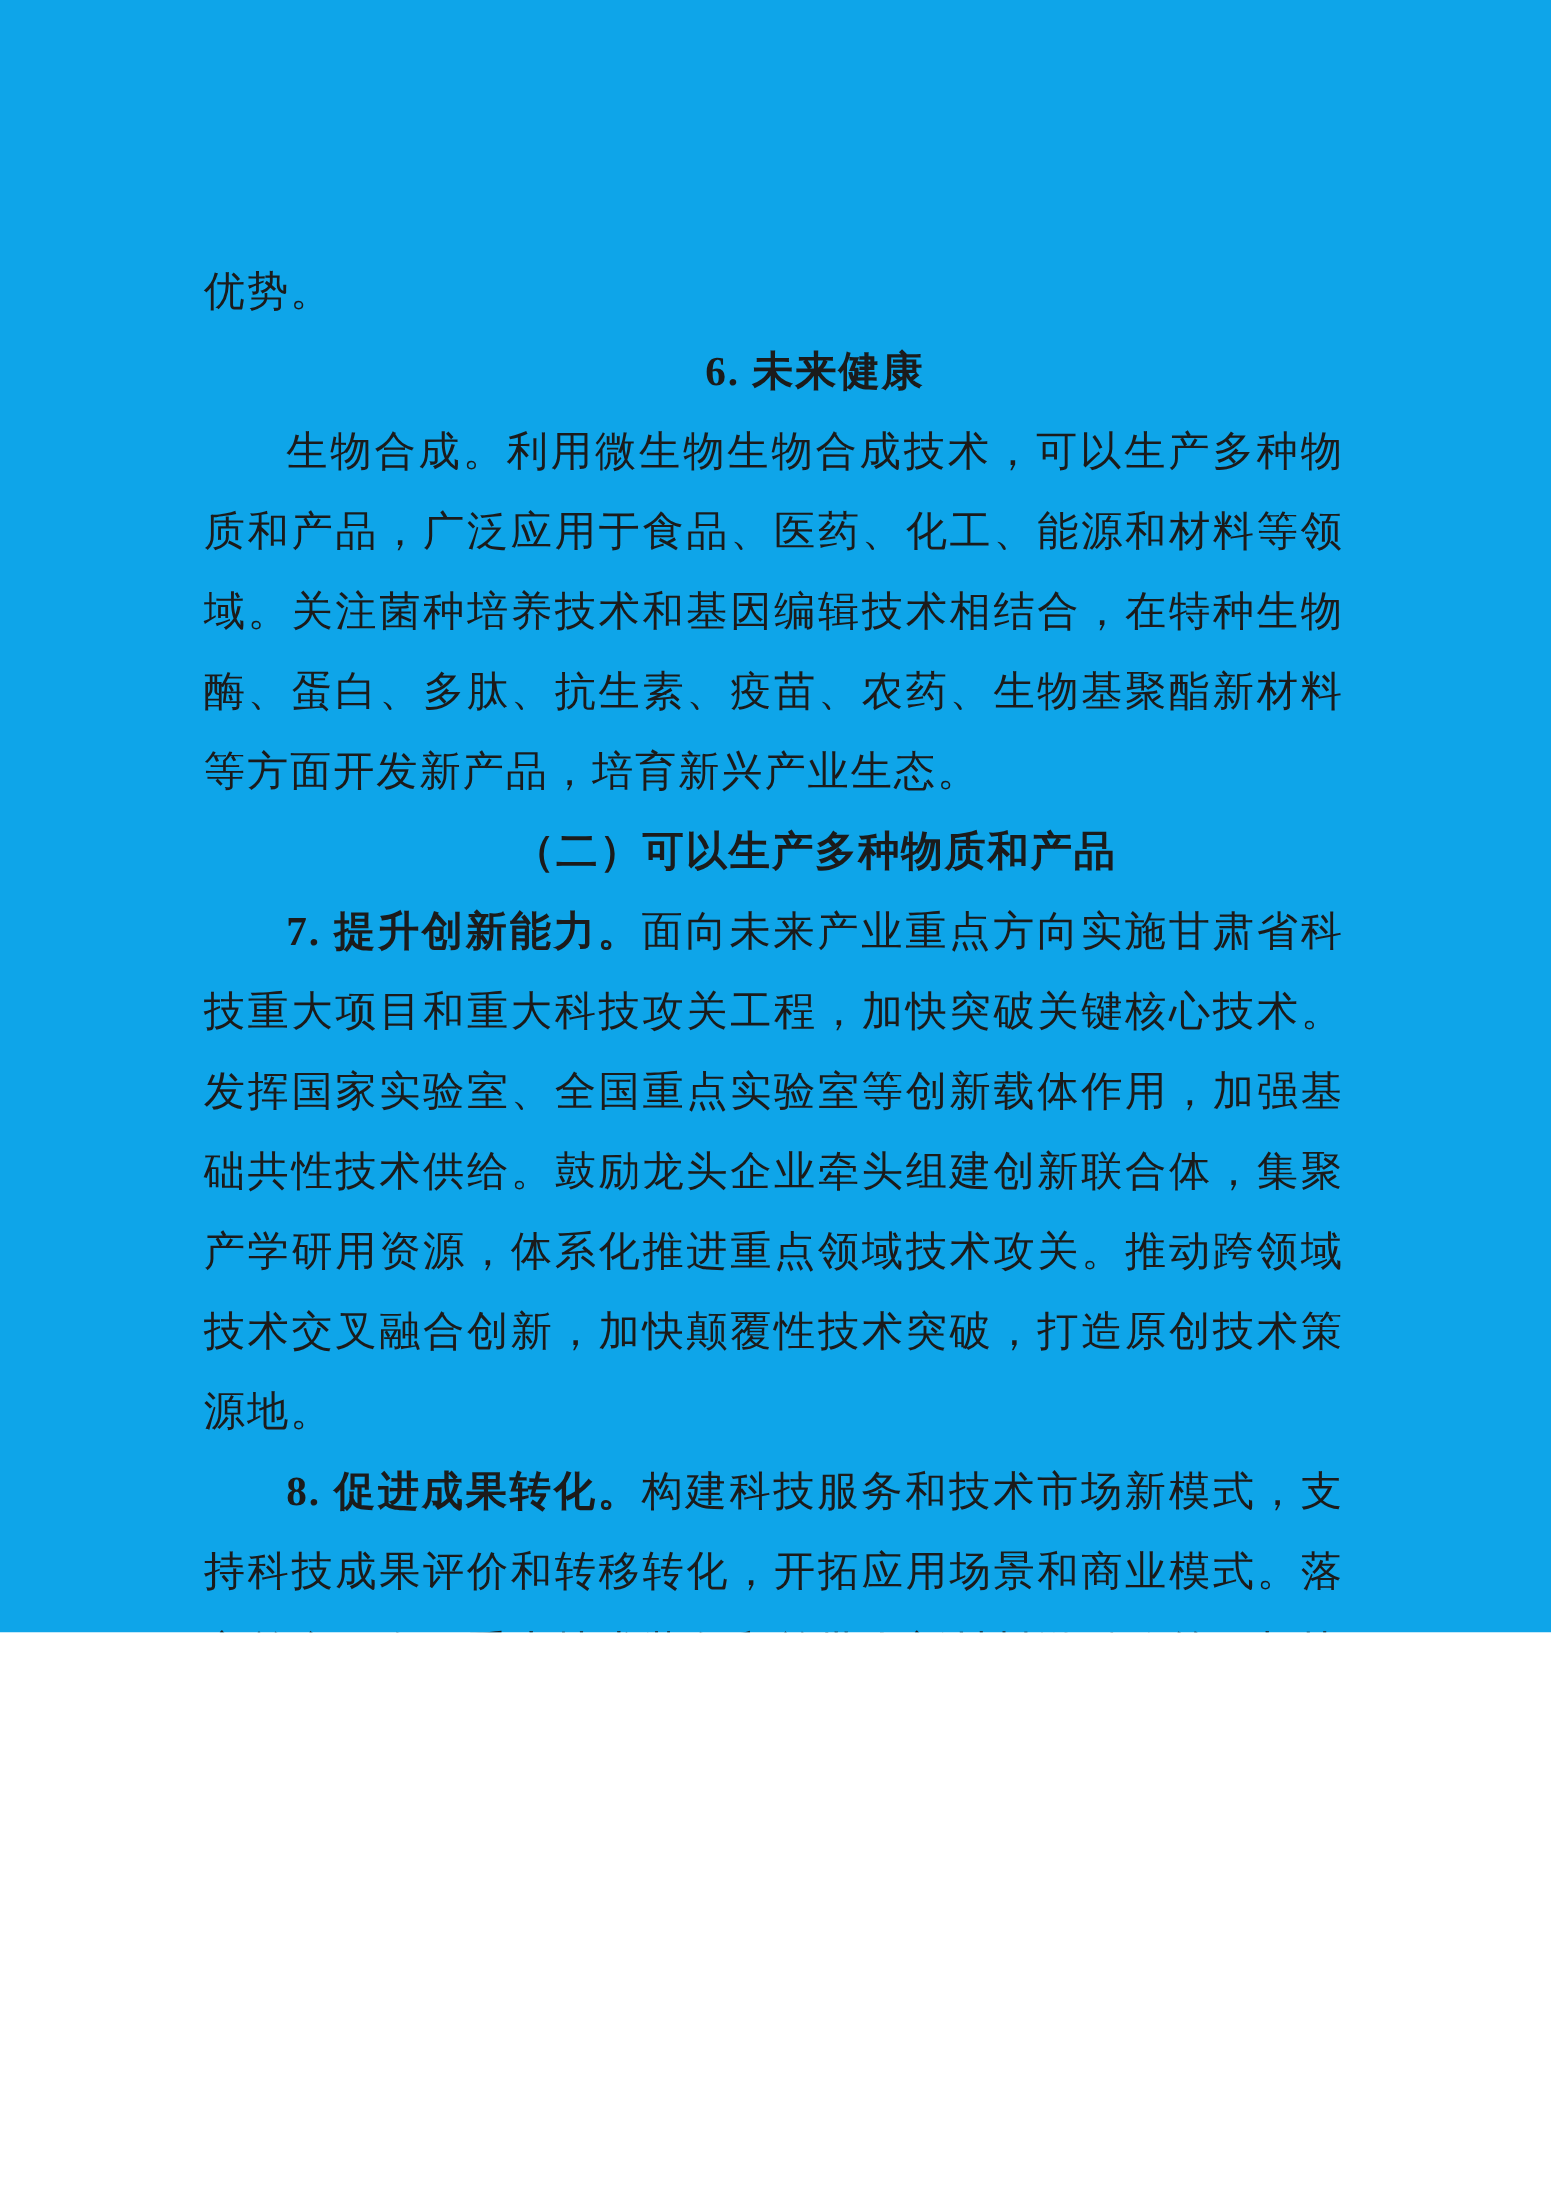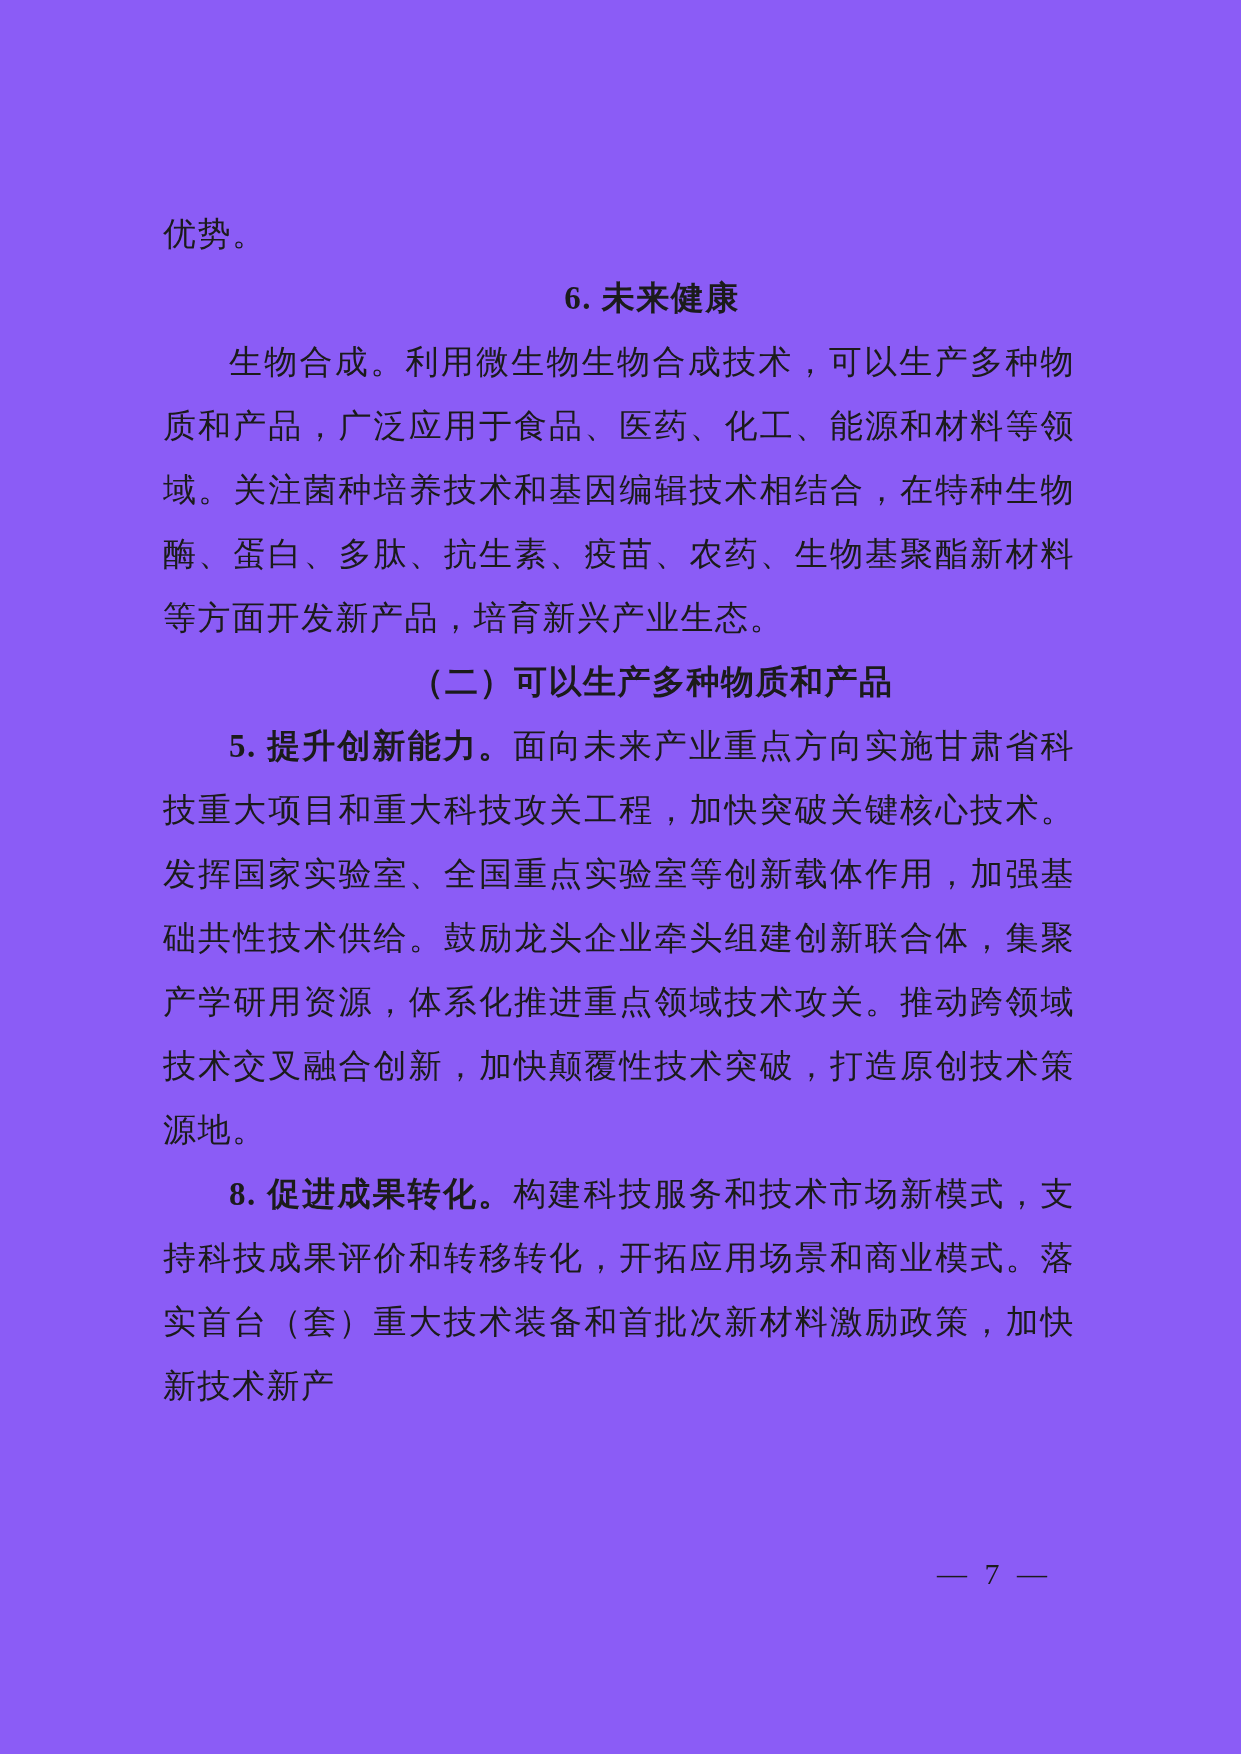--- a/index.html
+++ b/index.html
@@ -3,22 +3,22 @@
 <meta charset="utf-8">
 <style>
   html, body {
     margin: 0;
     padding: 0;
     background: #ffffff;
   }
   .page {
     position: relative;
     width: 1241px;
-    height: 1754px;
-    background: #8b5cf6;
+    height: 1306px;
+    background: #0ea5e9;
     color: #1b1b1b;
     font-family: "Liberation Serif", "DejaVu Serif", serif;
     overflow: hidden;
   }
   .content {
     position: absolute;
     left: 163px;
     top: 202px;
     width: 912px;
   }
@@ -60,21 +60,21 @@
 
     <p class="para no-indent">优势。</p>
 
     <p class="para heading">6. 未来健康</p>
 
 
     <p class="para">生物合成。利用微生物生物合成技术，可以生产多种物质和产品，广泛应用于食品、医药、化工、能源和材料等领域。关注菌种培养技术和基因编辑技术相结合，在特种生物酶、蛋白、多肽、抗生素、疫苗、农药、生物基聚酯新材料等方面开发新产品，培育新兴产业生态。</p>
 
     <p class="para heading">（二）可以生产多种物质和产品</p>
 
-    <p class="para"><span class="lead">5. 提升创新能力。</span><span>面向未来产业重点方向实施甘肃省科技重大项目和重大科技攻关工程，加快突破关键核心技术。发挥国家实验室、全国重点实验室等创新载体作用，加强基础共性技术供给。鼓励龙头企业牵头组建创新联合体，集聚产学研用资源，体系化推进重点领域技术攻关。推动跨领域技术交叉融合创新，加快颠覆性技术突破，打造原创技术策源地。</span></p>
+    <p class="para"><span class="lead">7. 提升创新能力。</span><span>面向未来产业重点方向实施甘肃省科技重大项目和重大科技攻关工程，加快突破关键核心技术。发挥国家实验室、全国重点实验室等创新载体作用，加强基础共性技术供给。鼓励龙头企业牵头组建创新联合体，集聚产学研用资源，体系化推进重点领域技术攻关。推动跨领域技术交叉融合创新，加快颠覆性技术突破，打造原创技术策源地。</span></p>
 
     <p class="para"><span class="lead">8. 促进成果转化。</span><span>构建科技服务和技术市场新模式，支持科技成果评价和转移转化，开拓应用场景和商业模式。落实首台（套）重大技术装备和首批次新材料激励政策，加快新技术新产</span></p>
 
   </main>
 
   <footer class="footer">
     <span>— 7 —</span>
   </footer>
 </div>
 

